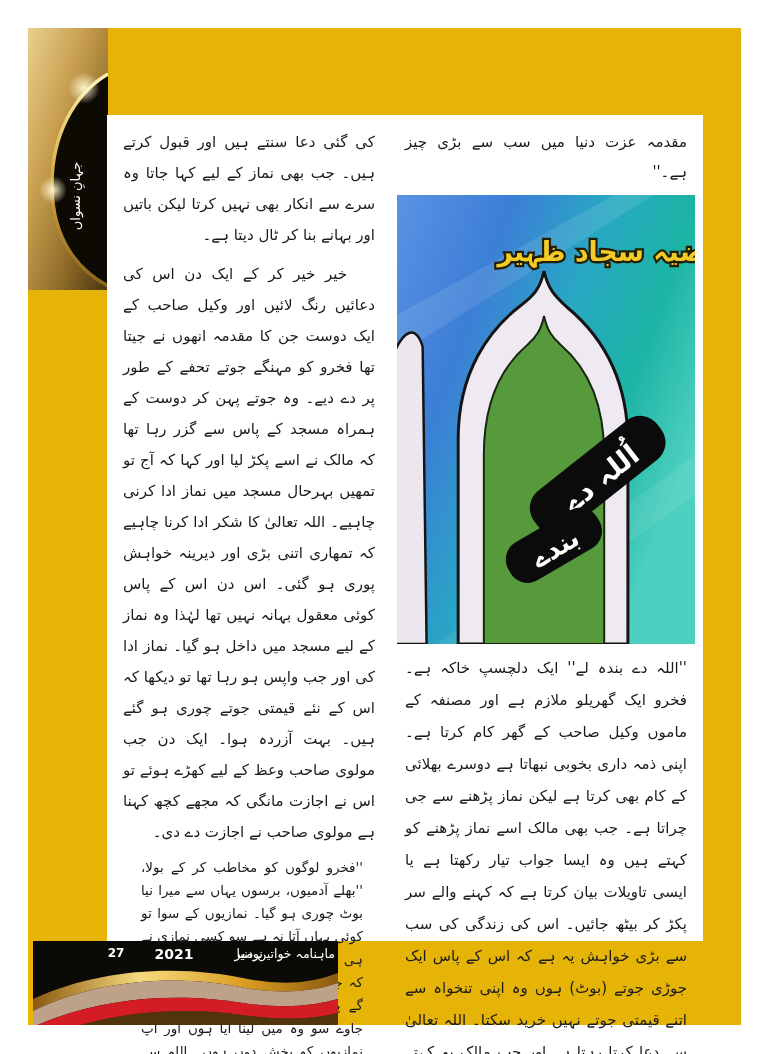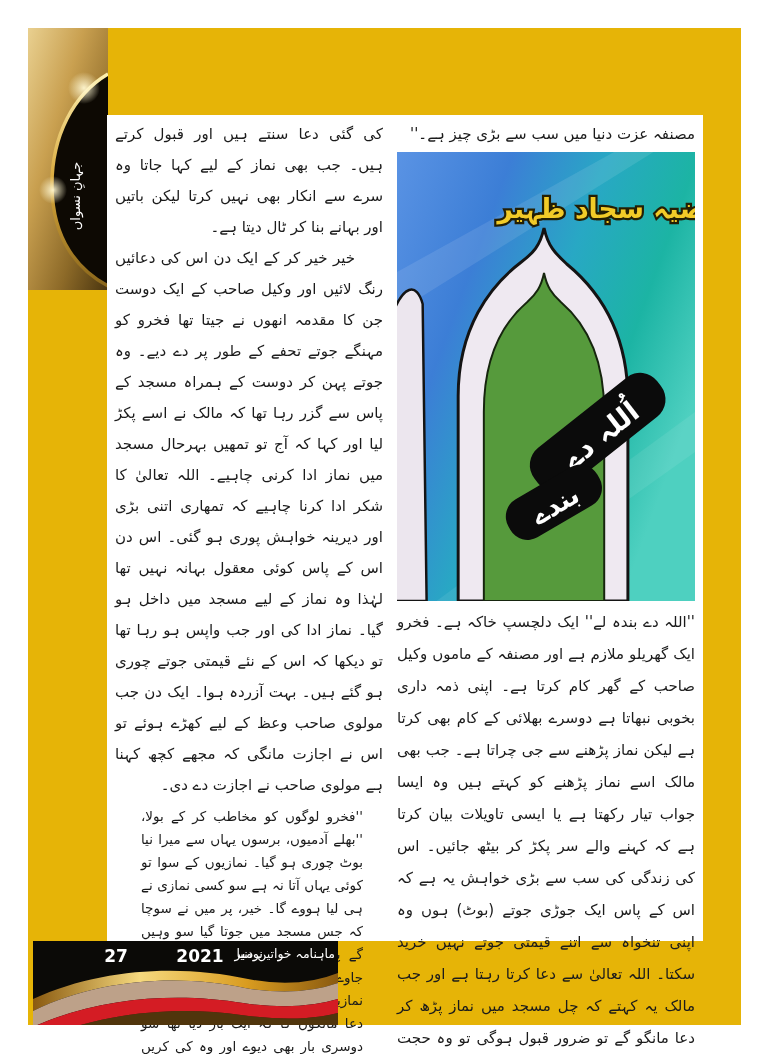--- a/index.html
+++ b/index.html
@@ -14,39 +14,39 @@
   .sidebar-ornament{position:absolute;left:0;top:0;width:80px;height:262px;}
   .content-panel{
     position:absolute;left:79px;top:87px;width:596px;height:826px;
     background:#ffffff;box-sizing:border-box;padding:4px 8px 0 8px;
   }
   .columns{display:flex;direction:rtl;gap:14px;height:100%;}
   .column-right{width:298px;flex:none;}
   .column-left{flex:1;min-width:0;}
   .body-text{
     direction:rtl;text-align:justify;color:#1b1b1b;
-    font-size:15px;line-height:31px;margin:0;
+    font-size:15px;line-height:31px;margin:8px;
   }
   .column-right .topline{line-height:30px;}
   .column-right .below-image{line-height:32px;}
   .indent{text-indent:28px;}
   .quote-block{
     direction:rtl;text-align:justify;color:#1b1b1b;
     font-size:13.5px;line-height:23px;margin:4px 0 2px 0;
     padding:0 20px 0 26px;
   }
   .book-cover{display:block;width:100%;height:449px;margin:3px 0 5px 0;}
   .footer-bar{
     position:absolute;left:5px;top:913px;width:305px;height:84px;
     background:#0b0a07;overflow:hidden;
   }
   .footer-wave{position:absolute;left:0;bottom:0;width:305px;height:58px;}
   .footer-text span{position:absolute;top:5px;color:#ffffff;white-space:nowrap;}
-  .footer-page-number{left:62px;width:42px;text-align:center;font-weight:bold;font-size:17px;}
-  .footer-year{left:136px;width:62px;text-align:center;font-weight:bold;font-size:17px;}
+  .footer-page-number{left:62px;width:42px;text-align:center;font-weight:bold;font-size:12px;}
+  .footer-year{left:110px;width:62px;text-align:center;font-weight:bold;font-size:14px;}
   .footer-month{left:184px;width:46px;font-size:13px;direction:rtl;}
   .footer-magazine{left:228px;width:74px;text-align:left;font-size:12.5px;direction:rtl;}
 </style>
 </head>
 <body>
 
 <div class="page-frame">
 
   <svg class="sidebar-ornament" viewBox="0 0 80 262">
     <defs>
@@ -71,21 +71,21 @@
     <path d="M80,46 C46,66 23,108 24,160 C25,212 50,242 80,258" fill="none" stroke="url(#rim)" stroke-width="3.5"></path>
     <circle cx="25" cy="162" r="14" fill="url(#glow)"></circle>
     <circle cx="56" cy="60" r="16" fill="url(#glow)"></circle>
     <text transform="translate(52,168) rotate(-90)" text-anchor="middle" fill="#ffffff" font-size="13" direction="rtl">جہانِ نسواں</text>
   </svg>
 
   <div class="content-panel">
     <div class="columns">
 
       <div class="column-right">
-        <p class="body-text topline">مصنفہ عزت دنیا میں سب سے بڑی چیز ہے۔''</p>
+        <p class="body-text topline">مقدمہ عزت دنیا میں سب سے بڑی چیز ہے۔''</p>
 
         <svg class="book-cover" viewBox="0 0 302 449" preserveAspectRatio="none">
           <defs>
             <linearGradient id="cbg" x1="0" y1="0" x2="1" y2="0.55">
               <stop offset="0" stop-color="#5a93e4"></stop>
               <stop offset="0.3" stop-color="#3c7ed6"></stop>
               <stop offset="0.55" stop-color="#28a8c4"></stop>
               <stop offset="0.78" stop-color="#1cb4a4"></stop>
               <stop offset="1" stop-color="#4ed0c0"></stop>
             </linearGradient>

